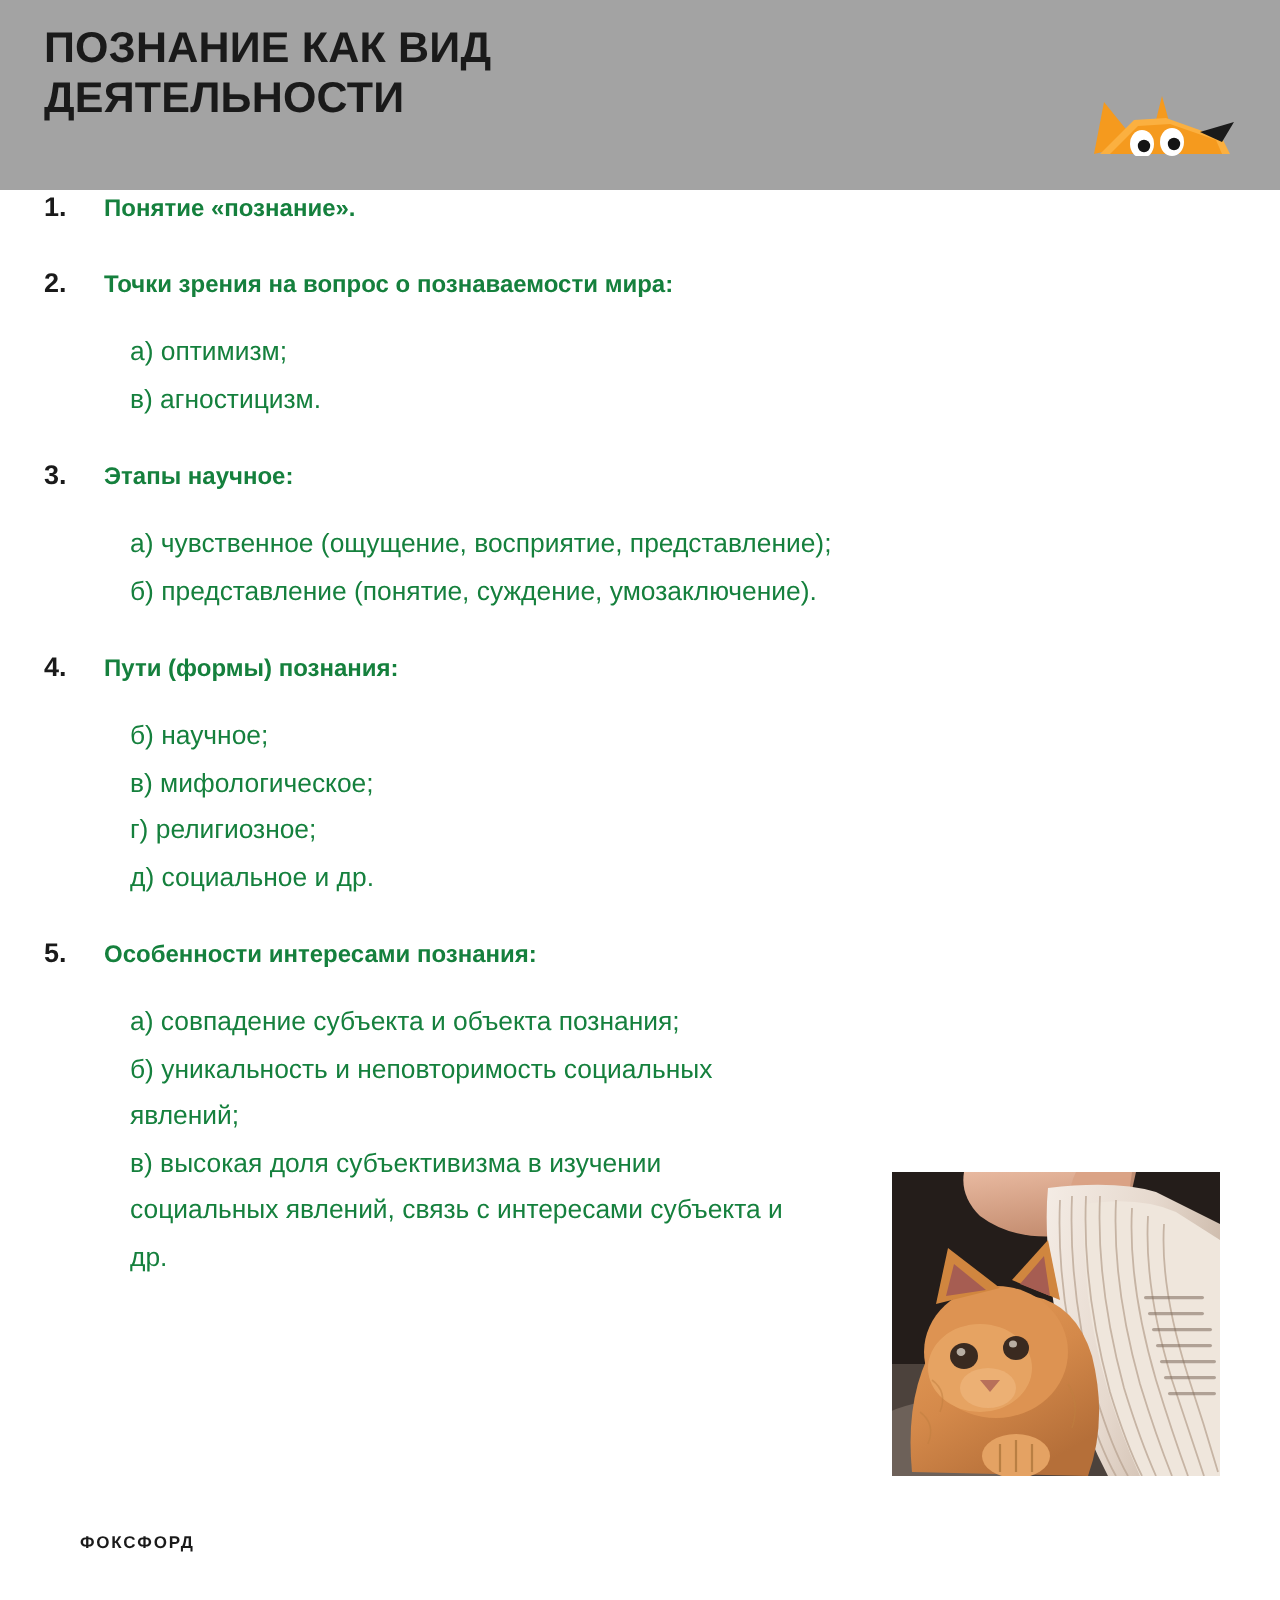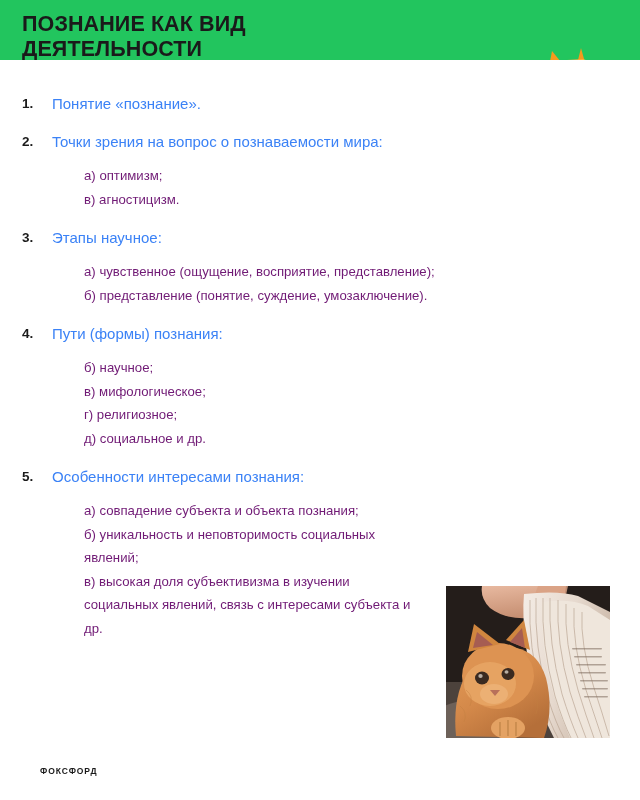--- a/index.html
+++ b/index.html
@@ -23,22 +23,22 @@
     background: #ffffff;
     overflow: hidden;
   }
 
   
   .header-band {
     position: absolute;
     left: 0;
     top: 0;
     width: 640px;
-    height: 60px;
-    background: #22c55e;
+    height: 95px;
+    background: #a3a3a3;
     overflow: hidden;
   }
   .header-title {
     position: absolute;
     left: 22px;
     top: 12px;
     width: 420px;
     margin: 0;
     font-size: 21.5px;
     line-height: 25px;
@@ -74,32 +74,32 @@
     position: absolute;
     left: 22px;
     top: 0;
     font-size: 13.5px;
     font-weight: 700;
     line-height: 22px;
     color: #1a1a1a;
   }
   .item-title {
     margin: 0;
-    font-size: 15px;
-    font-weight: 400;
+    font-size: 12px;
+    font-weight: 700;
     line-height: 22px;
-    color: #3b82f6;
+    color: #15803d;
   }
   .subitem {
     margin: 0;
-    padding-left: 84px;
+    padding-left: 65px;
     font-size: 13.2px;
     font-weight: 400;
     line-height: 23.5px;
-    color: #701a75;
+    color: #15803d;
     max-width: 430px;
   }
   .item-gap-1 { height: 16px; }
   .item-gap-2 { height: 11px; }
 
   
   .photo {
     position: absolute;
     left: 446px;
     top: 586px;

